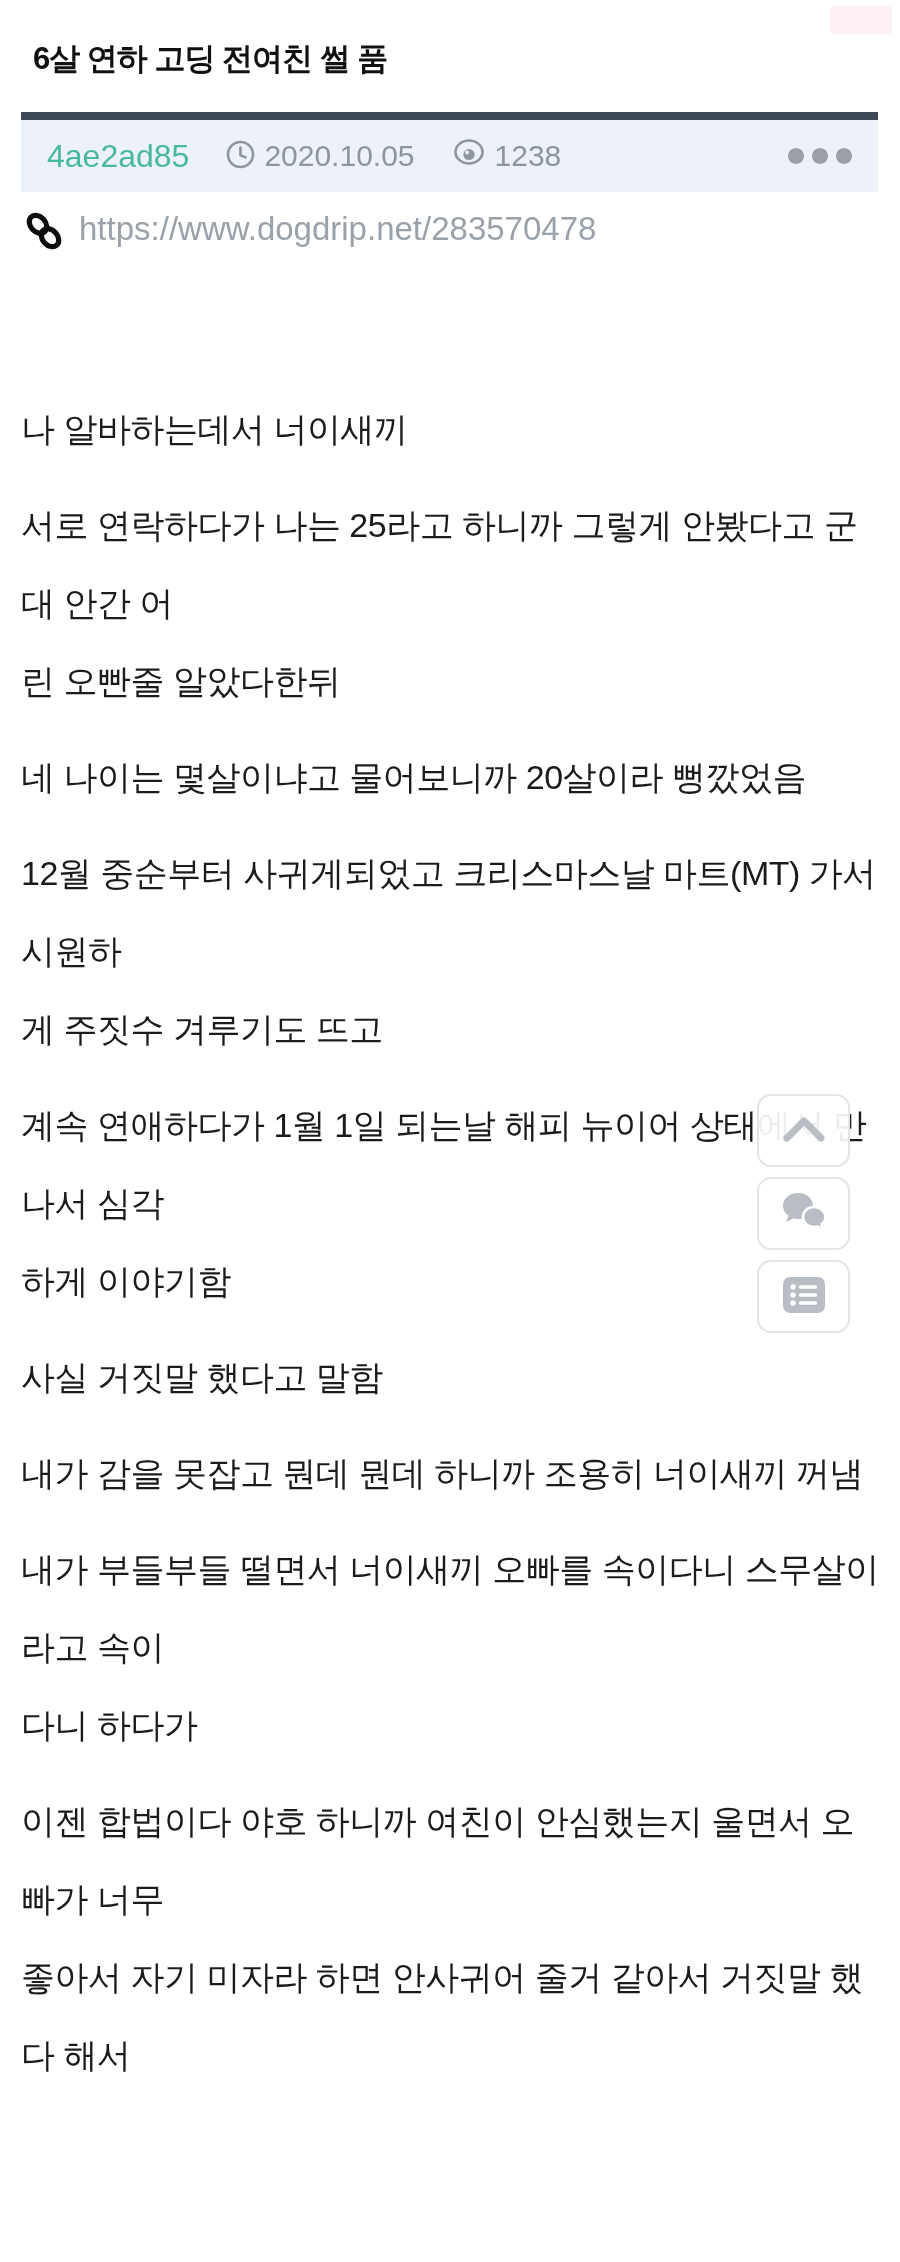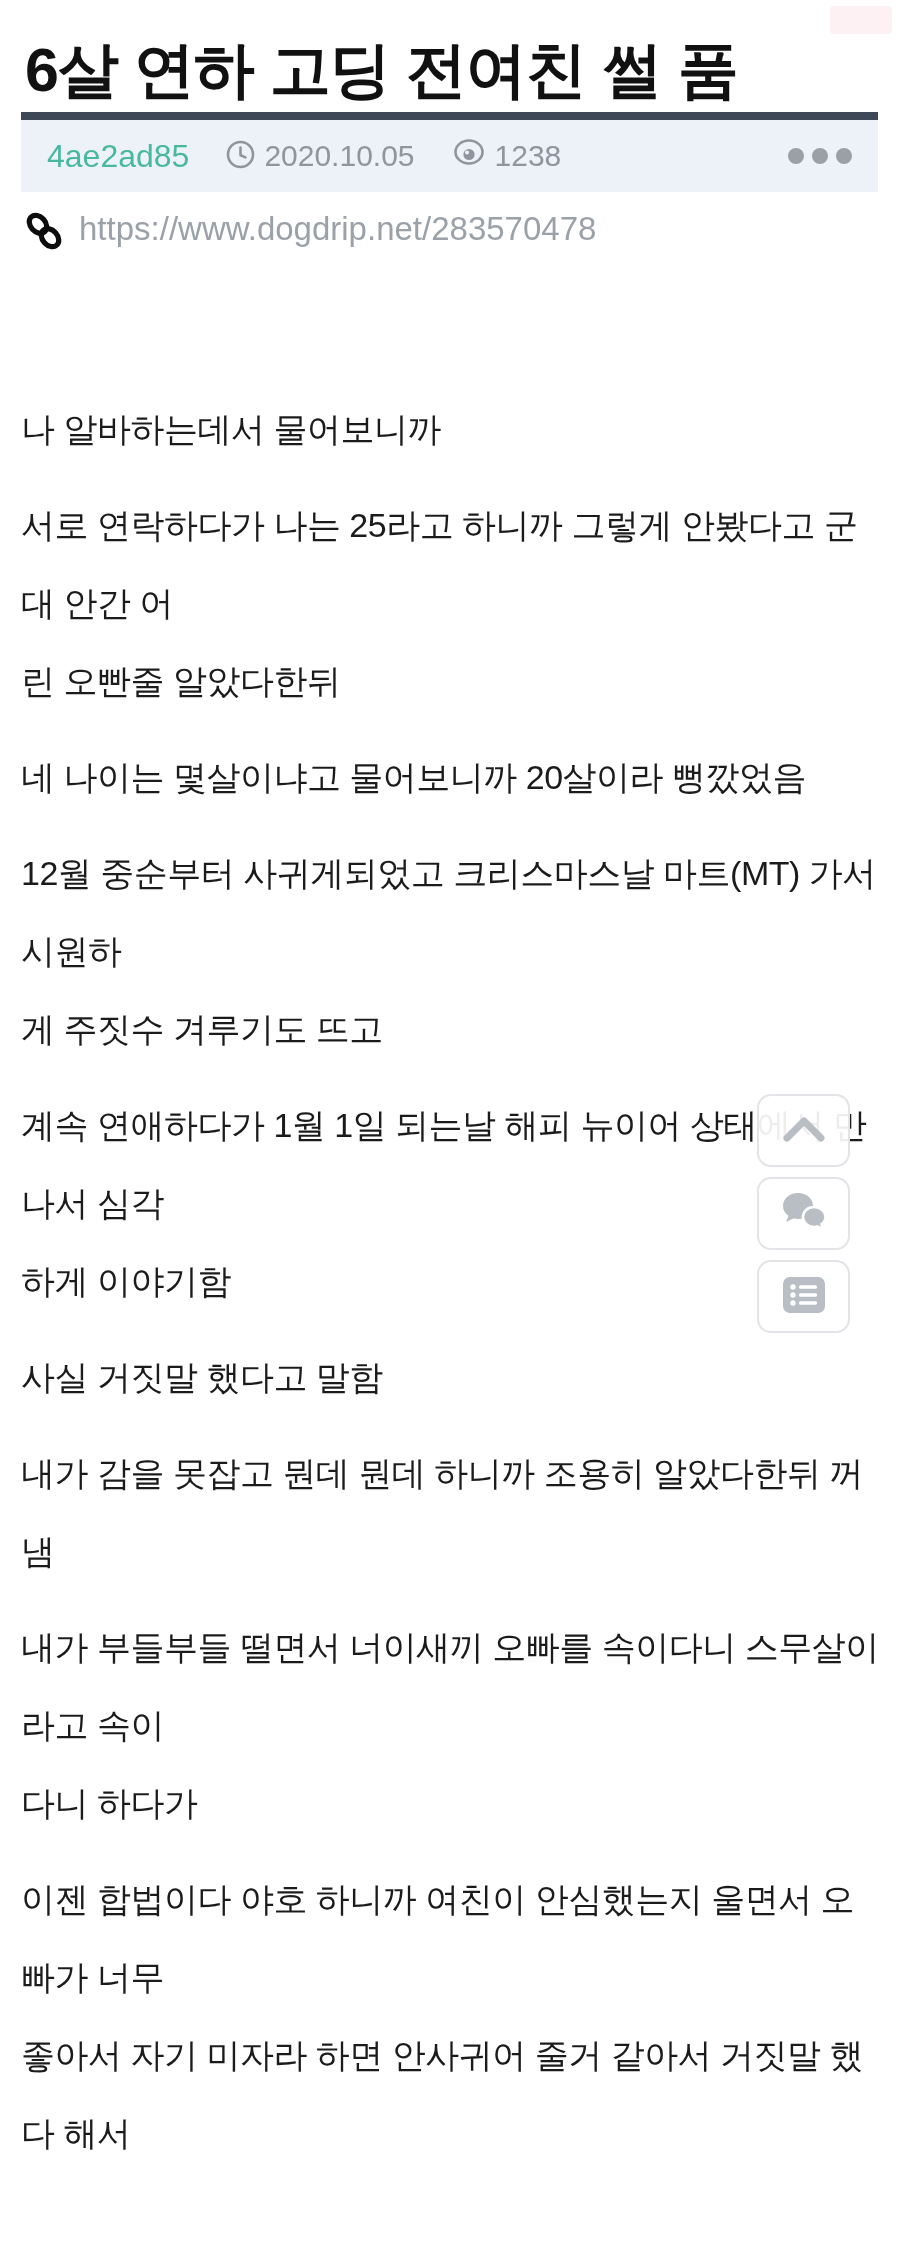--- a/index.html
+++ b/index.html
@@ -3,22 +3,22 @@
 <meta charset="utf-8">
 <style>
   html,body{margin:0;padding:0;}
   .page{
     position:relative; width:900px; height:2262px; overflow:hidden;
     background:#ffffff;
     font-family:"Liberation Sans","DejaVu Sans",sans-serif;
   }
   .post-title{
     position:absolute; left:21px; top:26px; width:840px;
-    font-size:61px; font-weight:700; color:#111111; letter-spacing:-1px;
-    margin:4px;
+    font-size:31px; font-weight:700; color:#111111; letter-spacing:-1px;
+    margin:12px;
   }
   .category-badge{
     position:absolute; left:830px; top:6px; width:62px; height:28px;
     background:#e8344e; border-radius:4px; opacity:0.07;
   }
   .meta-bar{
     position:absolute; left:21px; top:112px; width:857px; height:80px;
     box-sizing:border-box;
     background:#edf2f9; border-top:8px solid #3e4857;
     display:flex; align-items:center; padding:13px 26px;
@@ -99,30 +99,30 @@
         <g transform="rotate(-42 19 21)">
           <ellipse cx="19" cy="12" rx="7.5" ry="10" fill="none" stroke="#0d0d0d" stroke-width="5.2"></ellipse>
           <ellipse cx="19" cy="30" rx="7.5" ry="10" fill="none" stroke="#0d0d0d" stroke-width="5.2"></ellipse>
         </g>
       </svg>
     </span>
     <a class="link-url" href="#">https://www.dogdrip.net/283570478</a>
   </div>
 
   <div class="post-body">
-      <p>나 알바하는데서 물어보니까</p>
+      <p>나 알바하는데서 너이새끼</p>
       <p>서로 연락하다가 나는 25라고 하니까 그렇게 안봤다고 군대 안간 어
 린 오빤줄 알았다한뒤</p>
       <p>네 나이는 몇살이냐고 물어보니까 20살이라 뻥깠었음</p>
       <p>12월 중순부터 사귀게되었고 크리스마스날 마트(MT) 가서 시원하
 게 주짓수 겨루기도 뜨고</p>
       <p>계속 연애하다가 1월 1일 되는날 해피 뉴이어 상태에서 만나서 심각
 하게 이야기함</p>
       <p>사실 거짓말 했다고 말함</p>
-      <p>내가 감을 못잡고 뭔데 뭔데 하니까 조용히 알았다한뒤 꺼냄</p>
+      <p>내가 감을 못잡고 뭔데 뭔데 하니까 조용히 너이새끼 꺼냄</p>
       <p>내가 부들부들 떨면서 너이새끼 오빠를 속이다니 스무살이라고 속이
 다니 하다가</p>
       <p>이젠 합법이다 야호 하니까 여친이 안심했는지 울면서 오빠가 너무
 좋아서 자기 미자라 하면 안사귀어 줄거 같아서 거짓말 했다 해서</p>
     </div>
 
   <div class="fab-stack">
     <button class="fab">
       <span>
         <svg width="46" height="30" viewBox="0 0 46 30">

